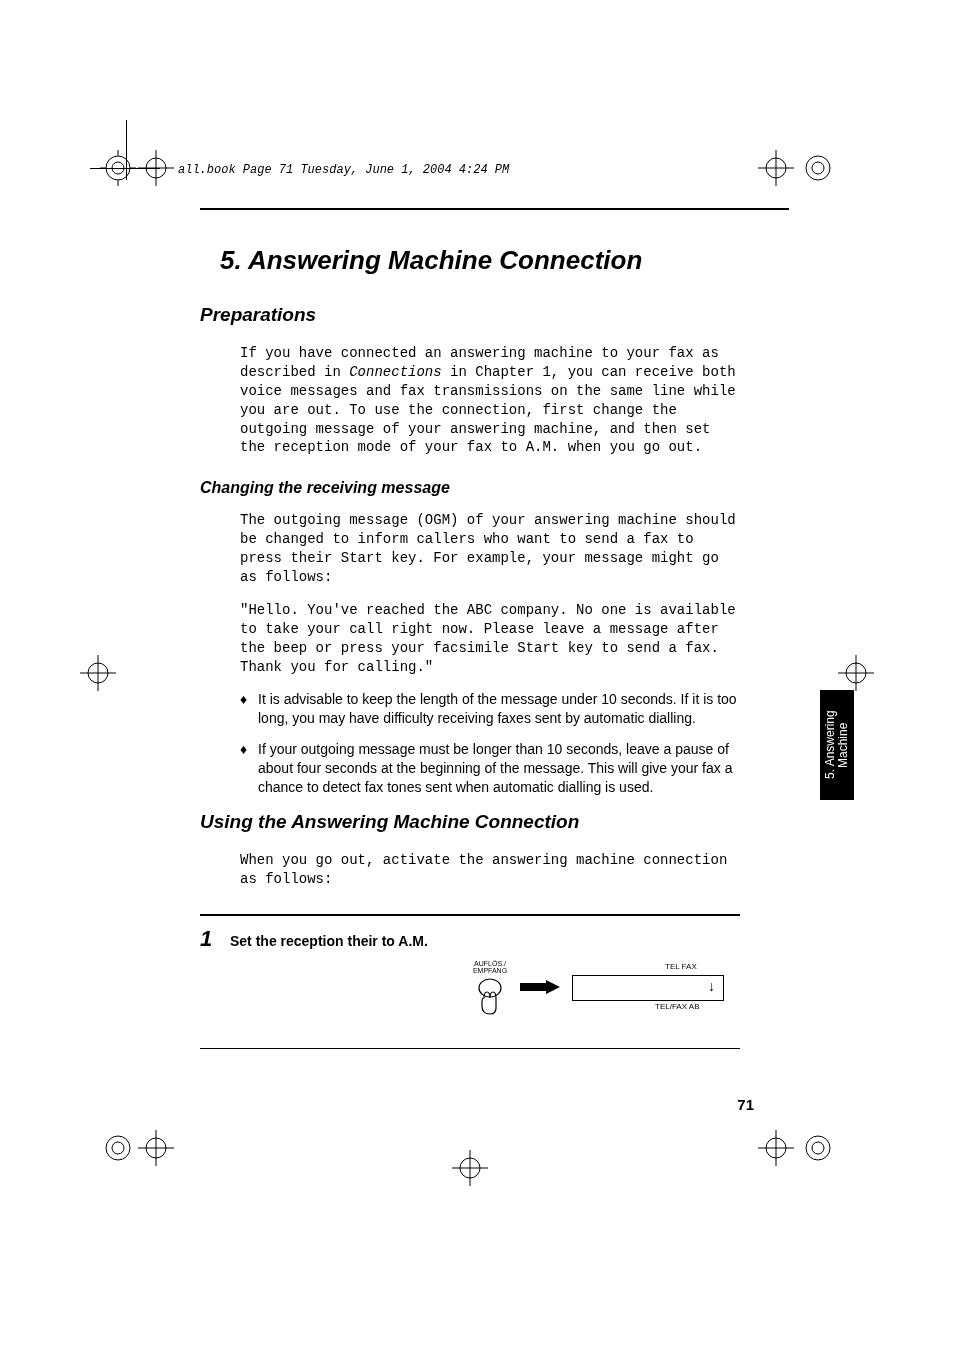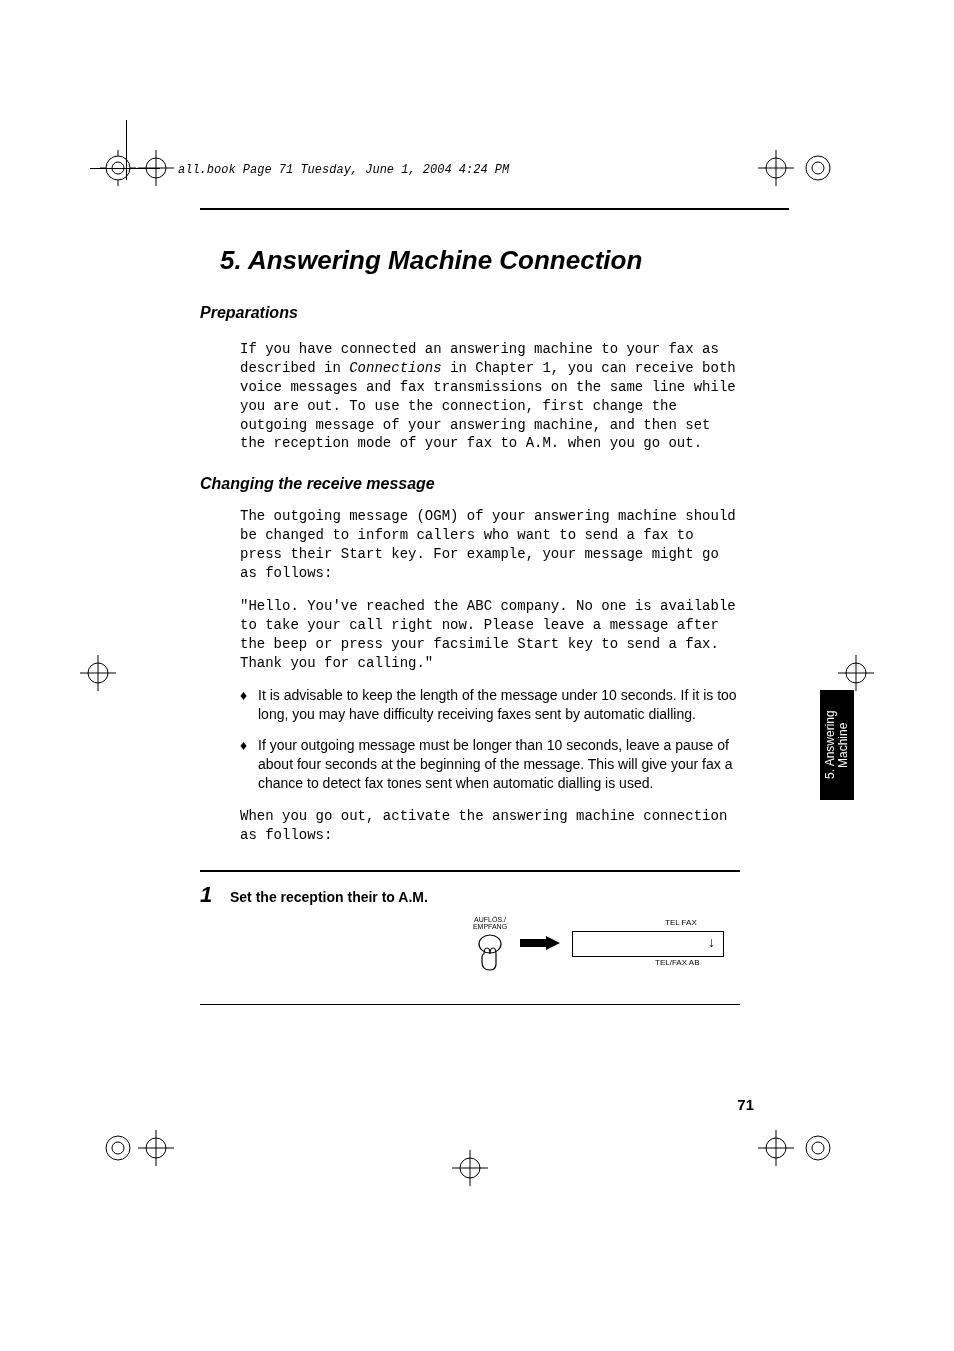--- a/index.html
+++ b/index.html
@@ -44,21 +44,21 @@
   }
   .chapter-title {
     font-style: italic;
     font-weight: bold;
     font-size: 26px;
     margin: 0 0 28px 20px;
   }
   .section-title {
     font-style: italic;
     font-weight: bold;
-    font-size: 16px;
+    font-size: 19px;
     margin: 0 0 18px 0;
   }
   .subsection-title {
     font-style: italic;
     font-weight: bold;
     font-size: 16px;
     margin: 22px 0 14px 0;
   }
   .body-para {
     font-size: 14px;
@@ -262,37 +262,38 @@
   <div class="content">
 
     <h1 class="chapter-title">5.  Answering Machine Connection</h1>
 
     <h2 class="section-title">Preparations</h2>
 
     <p class="body-para">
       <span>If you have connected an answering machine to your fax as described in </span><span class="ital">Connections</span><span> in Chapter 1, you can receive both voice messages and fax transmissions on the same line while you are out. To use the connection, first change the outgoing message of your answering machine, and then set the reception mode of your fax to A.M. when you go out.</span>
     </p>
 
-    <h3 class="subsection-title">Changing the receive message</h3>
+    <h3 class="subsection-title">Changing the receiving message</h3>
 
     <p class="body-para">The outgoing message (OGM) of your answering machine should be changed to inform callers who want to send a fax to press their Start key. For example, your message might go as follows:</p>
 
     <p class="body-para">"Hello. You've reached the ABC company. No one is available to take your call right now. Please leave a message after the beep or press your facsimile Start key to send a fax. Thank you for calling."</p>
 
     <div class="bullet-list">
       <div class="bullet-item">
         <span class="diamond">♦</span>
         <span>It is advisable to keep the length of the message under 10 seconds. If it is too long, you may have difficulty receiving faxes sent by automatic dialling.</span>
       </div>
       <div class="bullet-item">
         <span class="diamond">♦</span>
         <span>If your outgoing message must be longer than 10 seconds, leave a pause of about four seconds at the beginning of the message. This will give your fax a chance to detect fax tones sent when automatic dialling is used.</span>
       </div>
     </div>
 
+    <h2 class="section-title">Using the Answering Machine Connection</h2>
 
     <p class="body-para">When you go out, activate the answering machine connection as follows:</p>
 
     <div class="step-box">
       <div class="step-row">
         <span class="step-num">1</span>
         <span class="step-text">Set the reception their to A.M.</span>
       </div>
 
       <div class="step-diagram">

